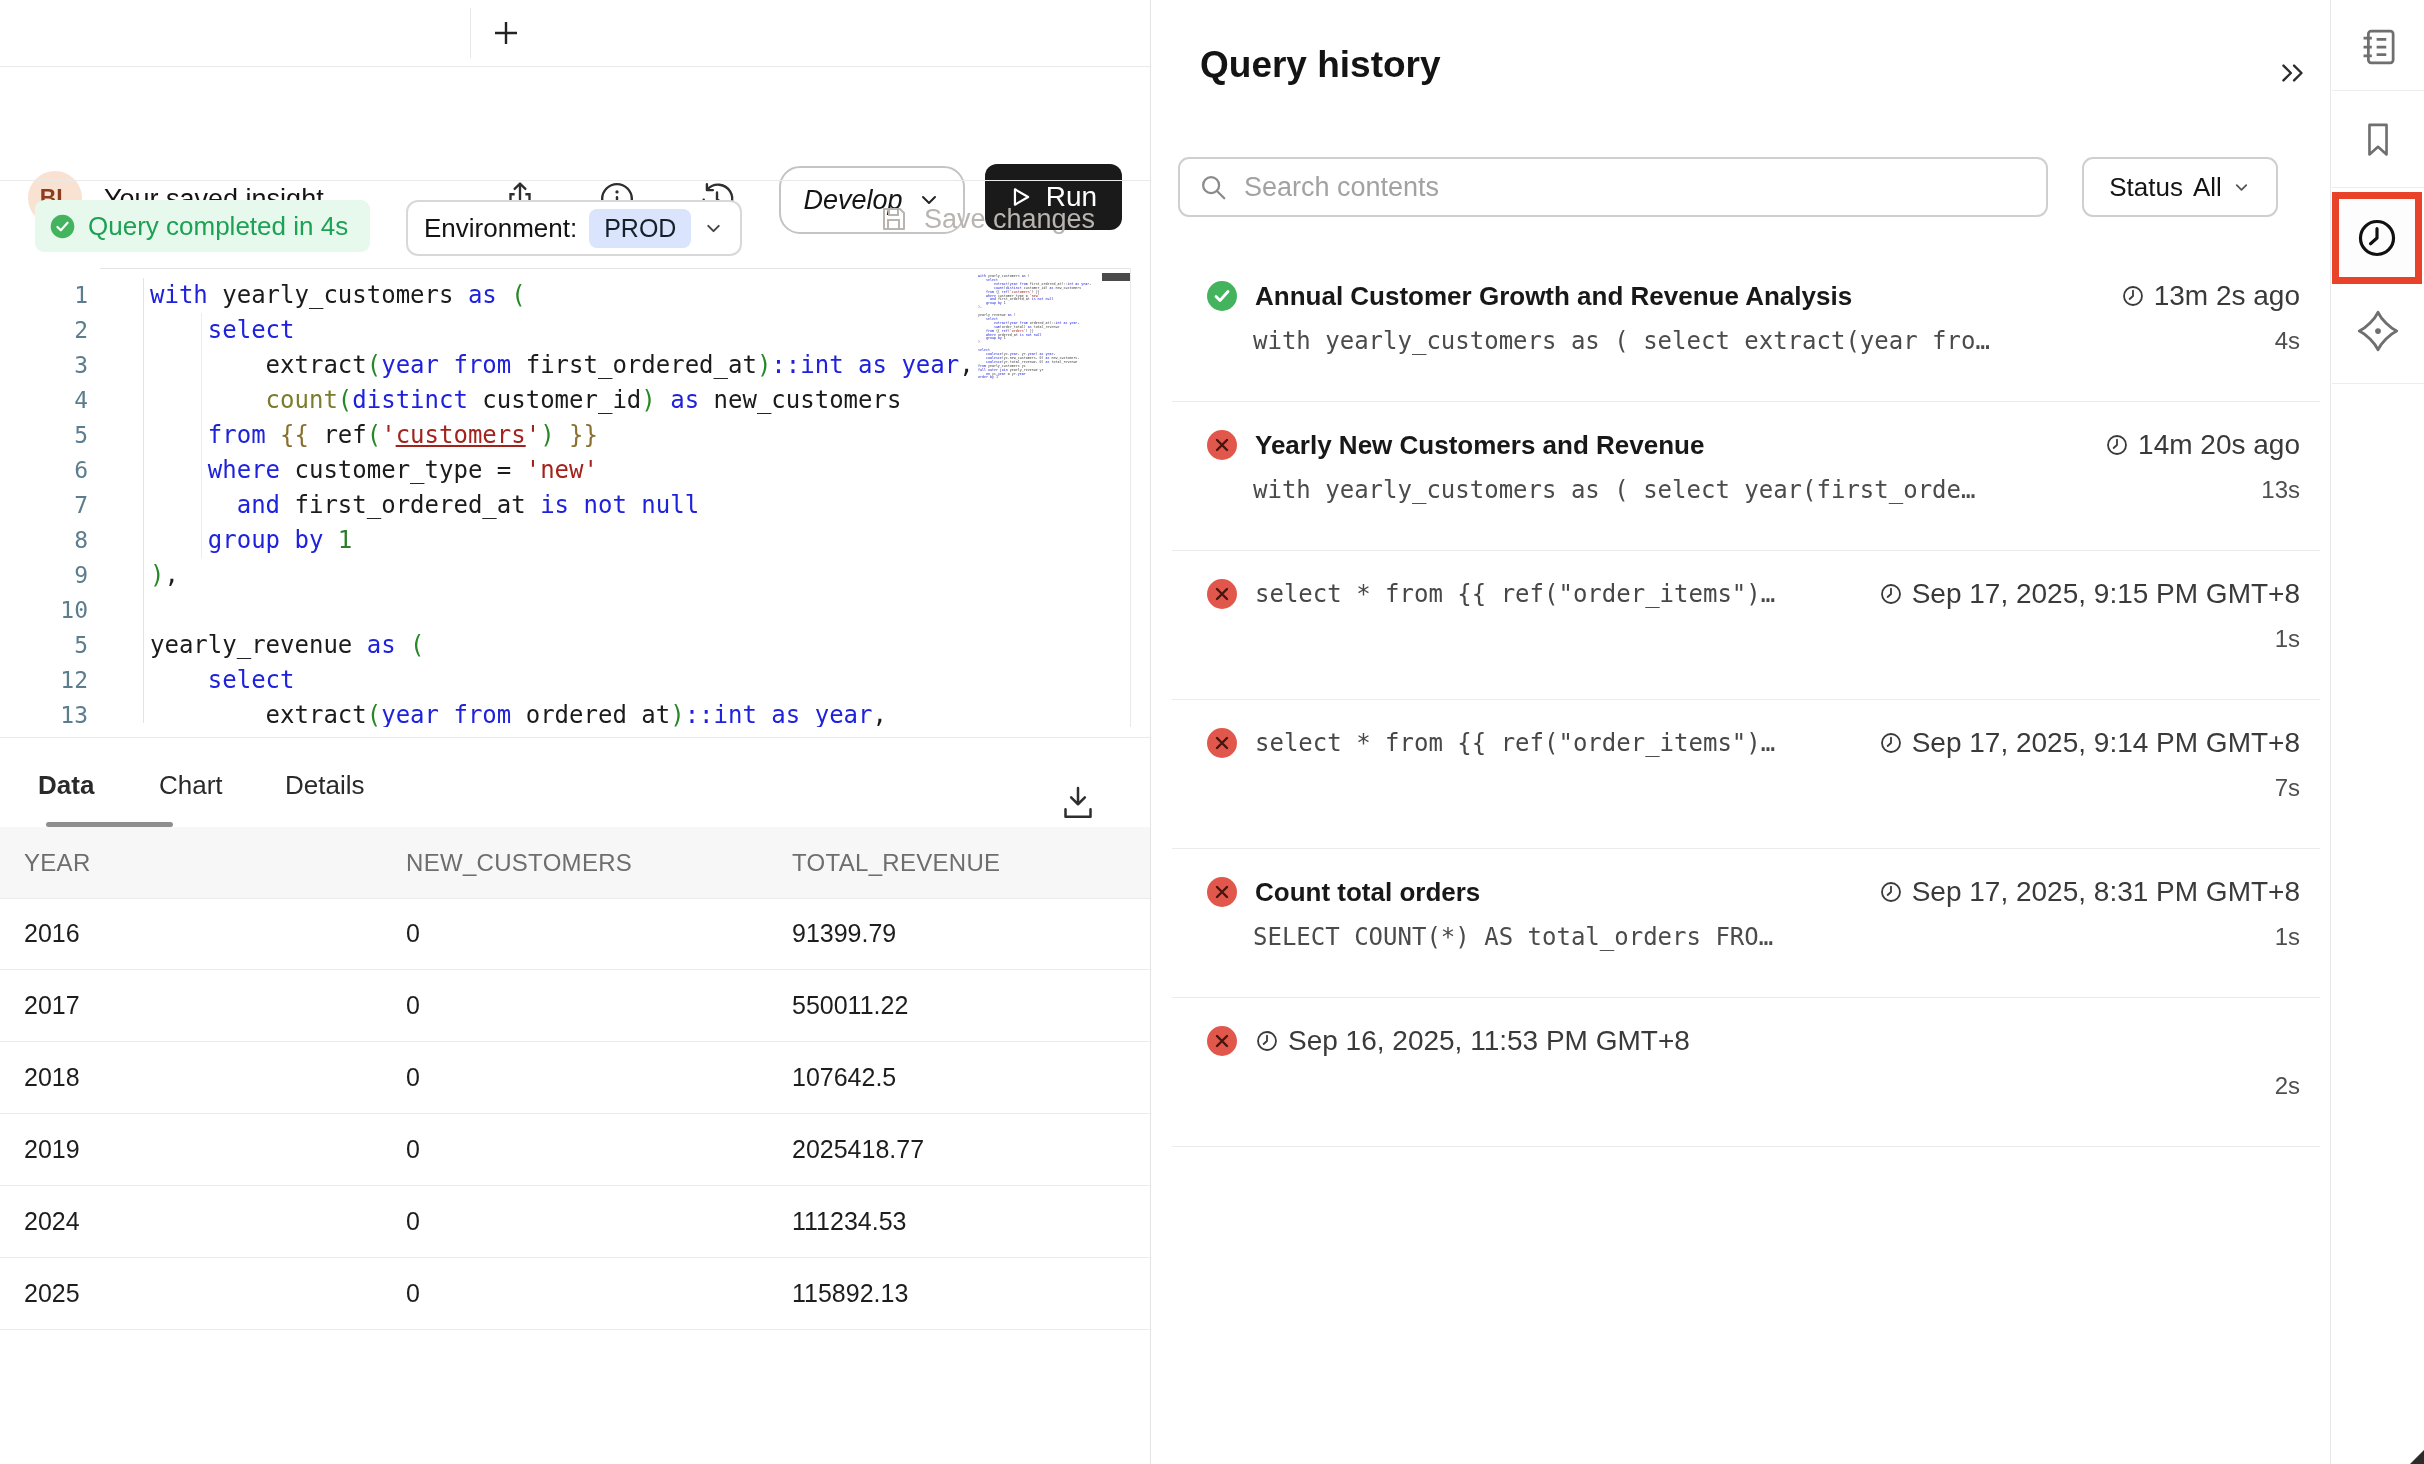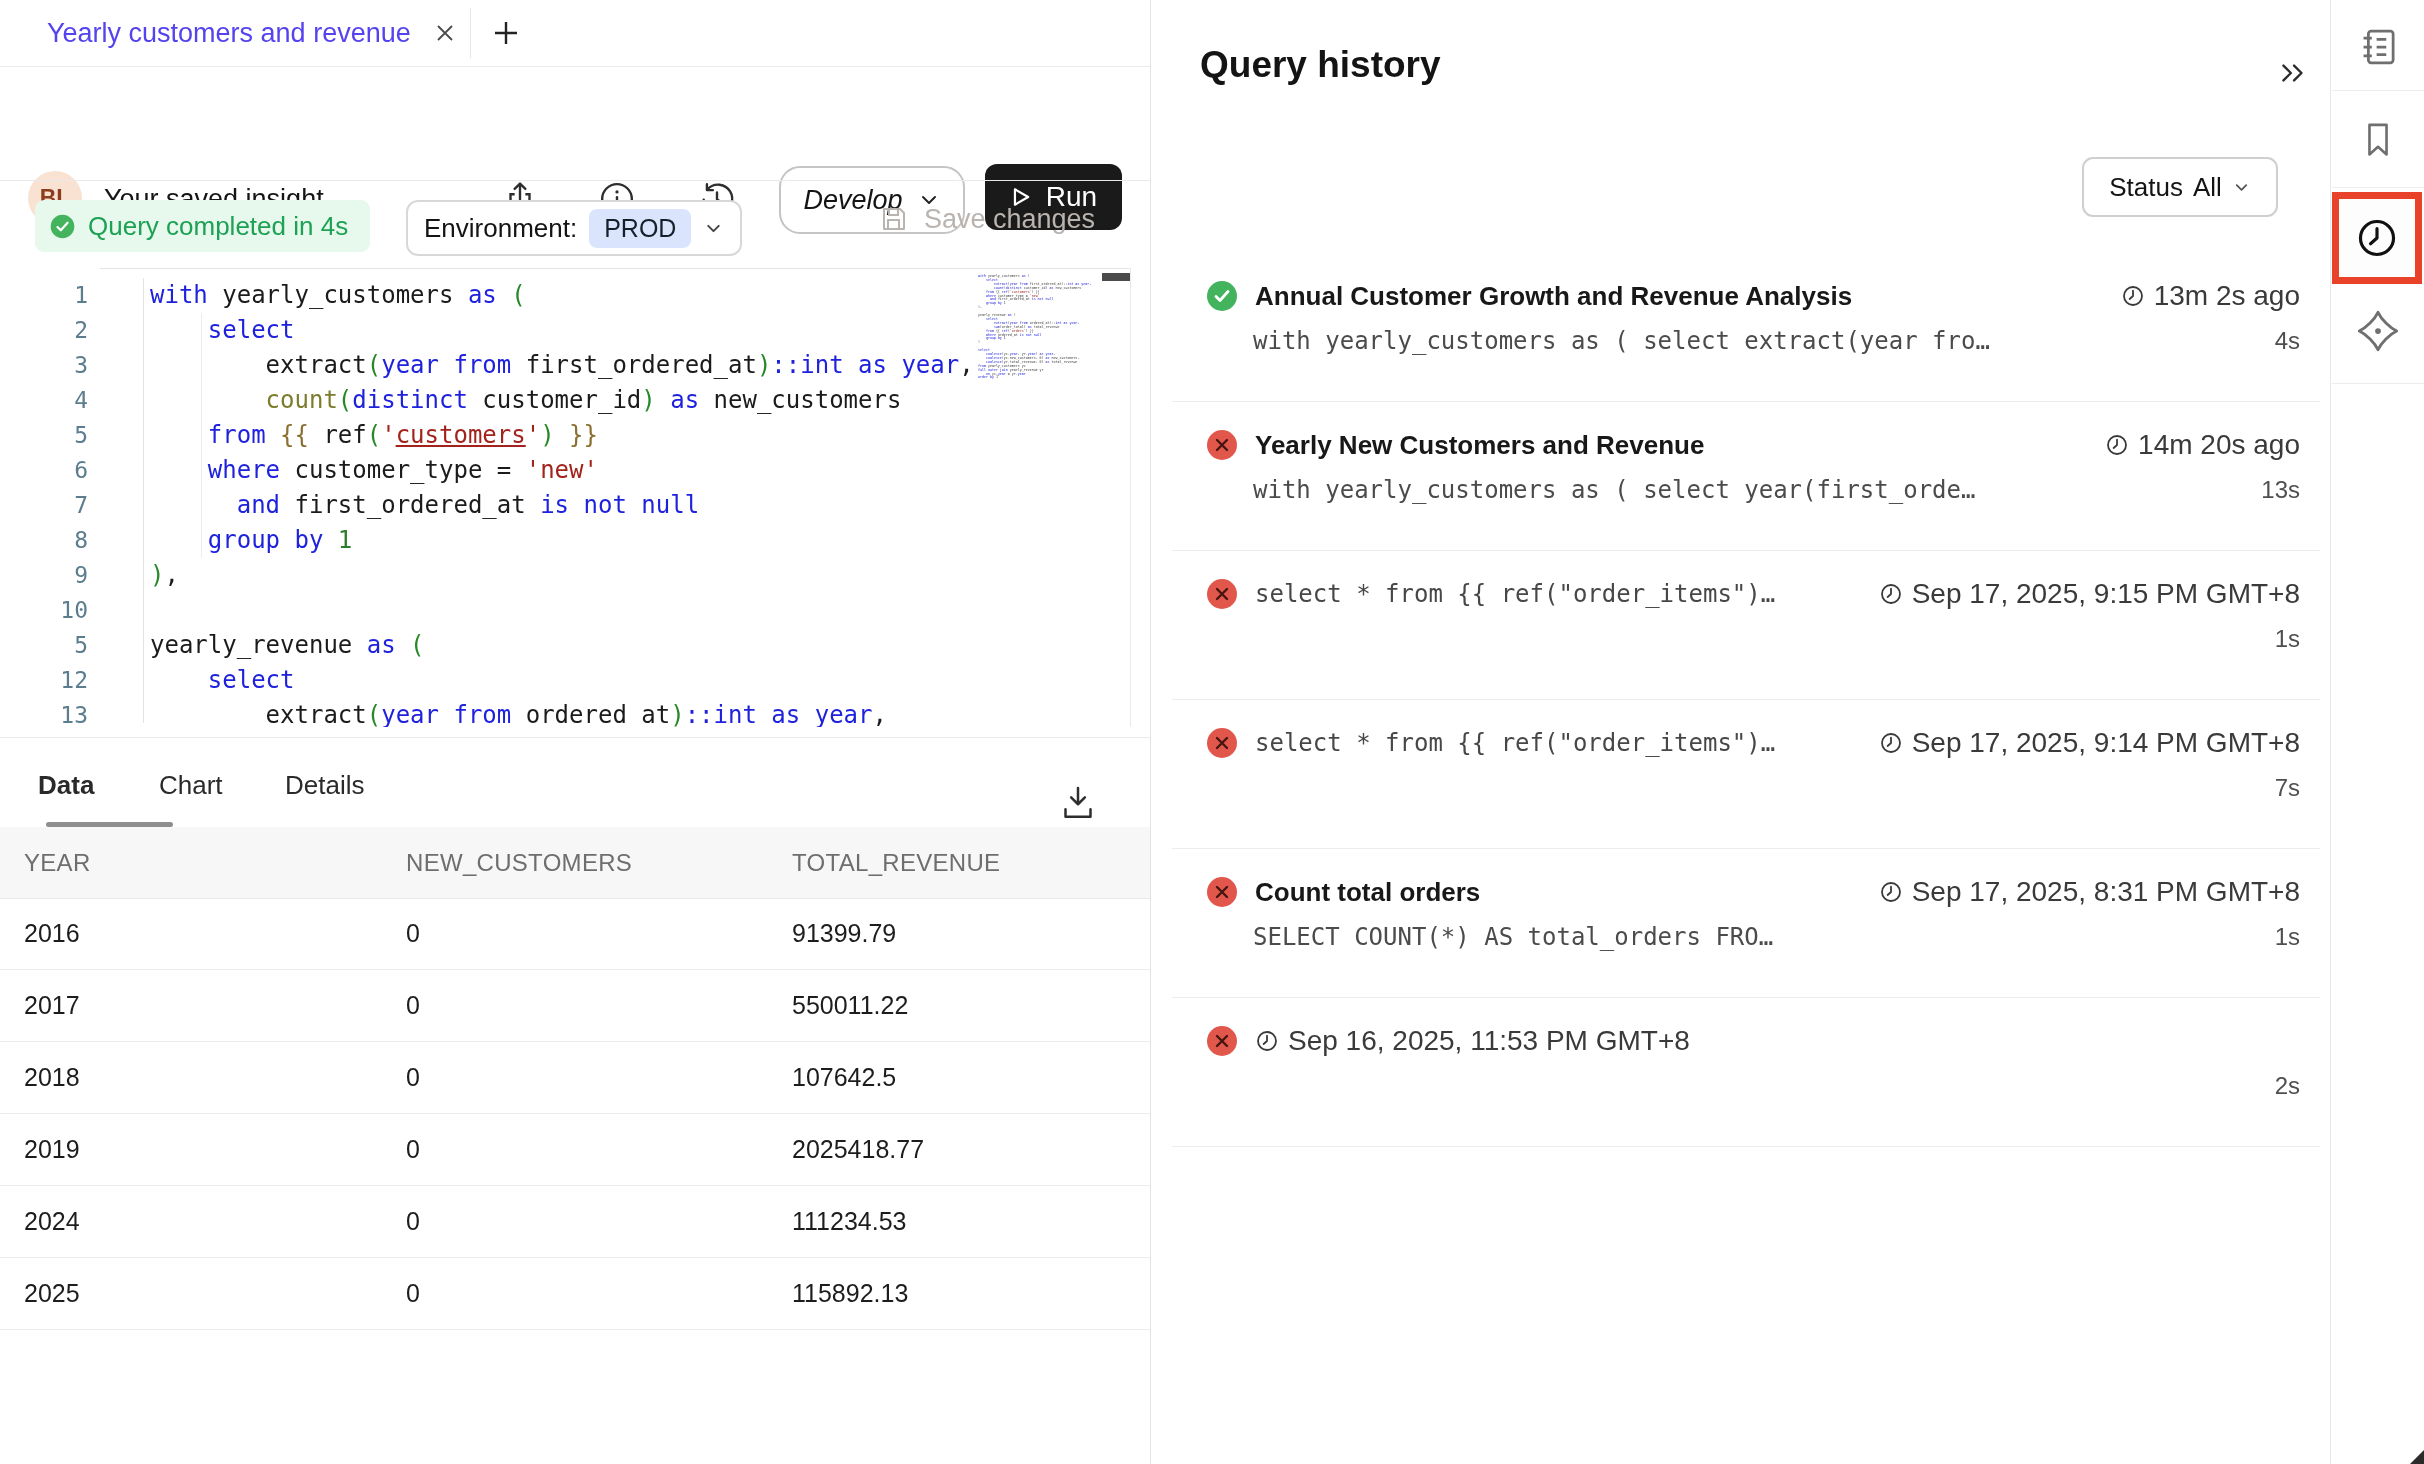--- a/index.html
+++ b/index.html
@@ -101,28 +101,20 @@
                  box-sizing:border-box;display:flex;align-items:center;justify-content:center;}
   #resize-grip{position:absolute;right:0;bottom:0;width:0;height:0;
                border-left:14px solid transparent;border-bottom:14px solid #2b2b2b;cursor:nwse-resize;}
 </style>
 </head>
 <body>
 
 <div id="app">
 
   <div id="tabbar">
-    <div id="tab-active">
-      <span id="tab-title">Yearly customers and revenue</span>
-      <span>
-        <svg width="24" height="24" viewBox="0 0 24 24">
-            <path d="M5 5l14 14M19 5L5 19" stroke="#4a4a4a" stroke-width="1.8" fill="none"></path>
-          </svg>
-      </span>
-    </div>
     <div class="vline" style="left:470px;top:8px;height:50px;"></div>
     <div id="new-tab">
       <svg width="32" height="32" viewBox="0 0 32 32">
           <path d="M16 5v22M5 16h22" stroke="#222" stroke-width="2.4" fill="none"></path>
         </svg>
     </div>
   </div>
   <div class="hline" style="left:0;top:66px;width:1150px;"></div>
 
   <div id="toolbar">
@@ -269,20 +261,27 @@
 
   <div class="vline" style="left:1150px;top:0;height:1464px;background:#e3e3e3;"></div>
 
   <div id="panel">
     <span id="panel-title">Query history</span>
     <div id="collapse-btn">
       <svg width="34" height="34" viewBox="0 0 32 32" fill="none" stroke="#2b2b2b" stroke-width="2.2">
           <path d="M7 9l7 7-7 7M17 9l7 7-7 7" stroke-linecap="round" stroke-linejoin="round"></path>
         </svg>
     </div>
+    <div id="search-box">
+      <svg width="30" height="30" viewBox="0 0 32 32" fill="none" stroke="#8a8a8a" stroke-width="2.4">
+          <circle cx="14" cy="14" r="8.5"></circle>
+          <path d="M20.5 20.5L28 28" stroke-linecap="round"></path>
+        </svg>
+      <input id="search-input" placeholder="Search contents" style="">
+    </div>
     <div id="status-filter">
       <span>Status</span>
       <span>All</span>
       <svg width="19" height="19" viewBox="0 0 32 32" fill="none" stroke="#555" stroke-width="3">
           <path d="M8 12l8 8 8-8" stroke-linecap="round" stroke-linejoin="round"></path>
         </svg>
     </div>
     <div id="history-list">
         <div class="hist-item">
           <div class="hist-row1">

